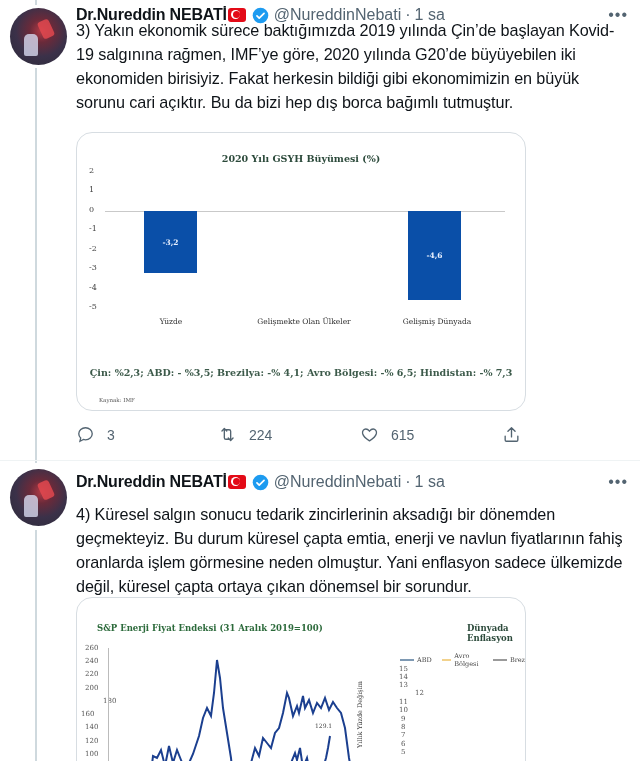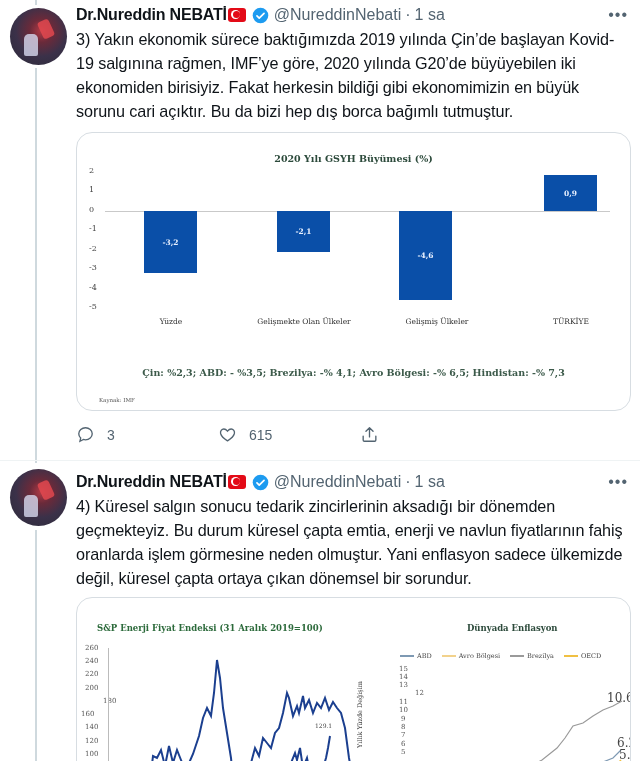--- a/index.html
+++ b/index.html
@@ -21,23 +21,23 @@
   .name { font-weight: bold; color: #0f1419; letter-spacing: -0.2px; }
   .flag { display: inline-block; width: 18px; height: 14px; background: #e30a17; border-radius: 3px; margin-left: 1px; position: relative; }
   .flag::before { content: ""; position: absolute; left: 3px; top: 2px; width: 9px; height: 9px; border-radius: 50%; background: #fff; }
   .flag::after { content: ""; position: absolute; left: 5px; top: 3px; width: 7px; height: 7px; border-radius: 50%; background: #e30a17; }
   .verified { display: inline-block; margin-left: 6px; width: 17px; height: 17px; }
   .handle { color: #536471; margin-left: 5px; }
   .dot { color: #536471; margin: 0 4px; }
   .time { color: #536471; }
   .more { position: absolute; right: 12px; top: 6px; color: #536471; font-size: 16px; letter-spacing: 1px; }
 
-  .text { position: absolute; left: 76px; top: 27px; width: 556px; font-size: 16.2px; line-height: 24px; color: #0f1419; letter-spacing: -0.1px; }
-
-  .card { position: absolute; left: 76px; width: 555px; border: 1px solid #d7dde2; border-radius: 16px; background: #fff; overflow: hidden; padding-left: 31px; }
+  .text { position: absolute; left: 76px; top: 18px; width: 556px; font-size: 16.2px; line-height: 24px; color: #0f1419; letter-spacing: -0.1px; }
+
+  .card { position: absolute; left: 76px; width: 450px; border: 1px solid #d7dde2; border-radius: 16px; background: #fff; overflow: hidden; padding-left: 31px; }
 
   .actions { position: absolute; left: 76px; display: flex; align-items: center; font-size: 14px; color: #536471; }
   .action { display: flex; align-items: center; }
   .action svg { width: 19px; height: 19px; }
   .action span { margin-left: 12px; }
 
   
   .c1-title { position: absolute; left: 0; right: 0; top: 20px; text-align: center; font-family: "DejaVu Serif", serif; font-weight: bold; font-size: 9.5px; color: #2c4a3b; }
   .c1-ytick { position: absolute; left: 12px; font-family: "DejaVu Serif", serif; font-size: 8px; color: #444; }
   .c1-zero { position: absolute; left: 28px; right: 20px; height: 1px; background: #c9c9c9; }
@@ -87,39 +87,44 @@
     <div class="c1-ytick" style="top:72px;">0</div>
     <div class="c1-ytick" style="top:91px;">-1</div>
     <div class="c1-ytick" style="top:111px;">-2</div>
     <div class="c1-ytick" style="top:130px;">-3</div>
     <div class="c1-ytick" style="top:150px;">-4</div>
     <div class="c1-ytick" style="top:169px;">-5</div>
 
     <div class="c1-zero" style="top:78px;"></div>
 
     <div class="bar" style="left:67px; width:53px; top:78px; height:62px;">-3,2</div>
-    <div class="bar" style="left:200px; width:53px; top:78px; height:41px;">-2,1</div>
-    <div class="bar" style="left:322px; width:53px; top:78px; height:89px;">-4,6</div>
+    <div class="bar" style="left:331px; width:53px; top:78px; height:89px;">-4,6</div>
     <div class="bar" style="left:467px; width:53px; top:42px; height:36px;">0,9</div>
 
     <div class="c1-cat" style="left:44px; width:100px; top:184px;">Yüzde</div>
     <div class="c1-cat" style="left:157px; width:140px; top:184px;">Gelişmekte Olan Ülkeler</div>
-    <div class="c1-cat" style="left:300px; width:120px; top:184px;">Gelişmiş Ülkeler</div>
+    <div class="c1-cat" style="left:300px; width:120px; top:184px;">Gelişmiş Dünyada</div>
     <div class="c1-cat" style="left:444px; width:100px; top:184px;">TÜRKİYE</div>
 
     <div class="c1-note">Çin: %2,3; ABD: - %3,5; Brezilya: -% 4,1; Avro Bölgesi: -% 6,5; Hindistan: -% 7,3</div>
     <div class="c1-source">Kaynak: IMF</div>
   </div>
 
   <div class="actions" style="top:425px;">
     <div class="action" style="width:142px;">
       <svg viewBox="0 0 24 24">
           <path d="M12 3.5c4.7 0 8.5 3.4 8.5 7.6s-3.8 7.6-8.5 7.6c-.9 0-1.8-.1-2.6-.4L5 20.5l.9-4C4.4 15.1 3.5 13.2 3.5 11.1 3.5 6.9 7.3 3.5 12 3.5z" fill="none" stroke="#536471" stroke-width="1.7"></path>
         </svg>
       <span>3</span>
+    </div>
+    <div class="action" style="width:142px;">
+      <svg viewBox="0 0 24 24">
+          <path d="M5 7.5l3-3 3 3M8 4.8V16a2 2 0 002 2h5M19 16.5l-3 3-3-3M16 19.2V8a2 2 0 00-2-2H9" fill="none" stroke="#536471" stroke-width="1.7" stroke-linecap="round" stroke-linejoin="round"></path>
+        </svg>
+      <span>224</span>
     </div>
     <div class="action" style="width:142px;">
       <svg viewBox="0 0 24 24">
           <path d="M12 20s-7.5-4.6-8.7-9.3C2.6 7.6 4.6 5 7.4 5c1.9 0 3.3 1.1 4.6 2.7C13.3 6.1 14.7 5 16.6 5c2.8 0 4.8 2.6 4.1 5.7C19.5 15.4 12 20 12 20z" fill="none" stroke="#536471" stroke-width="1.7"></path>
         </svg>
       <span>615</span>
     </div>
     <div class="action">
       <svg viewBox="0 0 24 24">
           <path d="M12 15V3.5M7.5 8L12 3.5 16.5 8M4 14v5a1.5 1.5 0 001.5 1.5h13A1.5 1.5 0 0020 19v-5" fill="none" stroke="#536471" stroke-width="1.7" stroke-linecap="round" stroke-linejoin="round"></path>
@@ -137,21 +142,21 @@
     <span class="flag"></span>
     <svg class="verified" viewBox="0 0 24 24">
         <circle cx="12" cy="12" r="11" fill="#1d9bf0"></circle>
         <path d="M7 12.5l3.2 3.2L17 9" stroke="#fff" stroke-width="2.4" fill="none" stroke-linecap="round" stroke-linejoin="round"></path>
       </svg>
     <span class="handle">@NureddinNebati</span>
     <span class="dot">·</span>
     <span class="time">1 sa</span>
   </div>
   <div class="more" style="top:6px;">•••</div>
-  <div class="text" style="top:27px;">4) Küresel salgın sonucu tedarik zincirlerinin aksadığı bir dönemden geçmekteyiz. Bu durum küresel çapta emtia, enerji ve navlun fiyatlarının fahiş oranlarda işlem görmesine neden olmuştur. Yani enflasyon sadece ülkemizde değil, küresel çapta ortaya çıkan dönemsel bir sorundur.</div>
+  <div class="text" style="top:35px;">4) Küresel salgın sonucu tedarik zincirlerinin aksadığı bir dönemden geçmekteyiz. Bu durum küresel çapta emtia, enerji ve navlun fiyatlarının fahiş oranlarda işlem görmesine neden olmuştur. Yani enflasyon sadece ülkemizde değil, küresel çapta ortaya çıkan dönemsel bir sorundur.</div>
 
   <div class="card" style="top:130px; height:200px;">
     <div class="c2-title-l">S&amp;P Enerji Fiyat Endeksi (31 Aralık 2019=100)</div>
 
     <div class="c2-ytick" style="left:8px; top:46px;">260</div>
     <div class="c2-ytick" style="left:8px; top:59px;">240</div>
     <div class="c2-ytick" style="left:8px; top:72px;">220</div>
     <div class="c2-ytick" style="left:8px; top:86px;">200</div>
     <div class="c2-ytick" style="left:8px; top:99px;margin-left:18px;">180</div>
     <div class="c2-ytick" style="left:4px; top:112px;">160</div>

